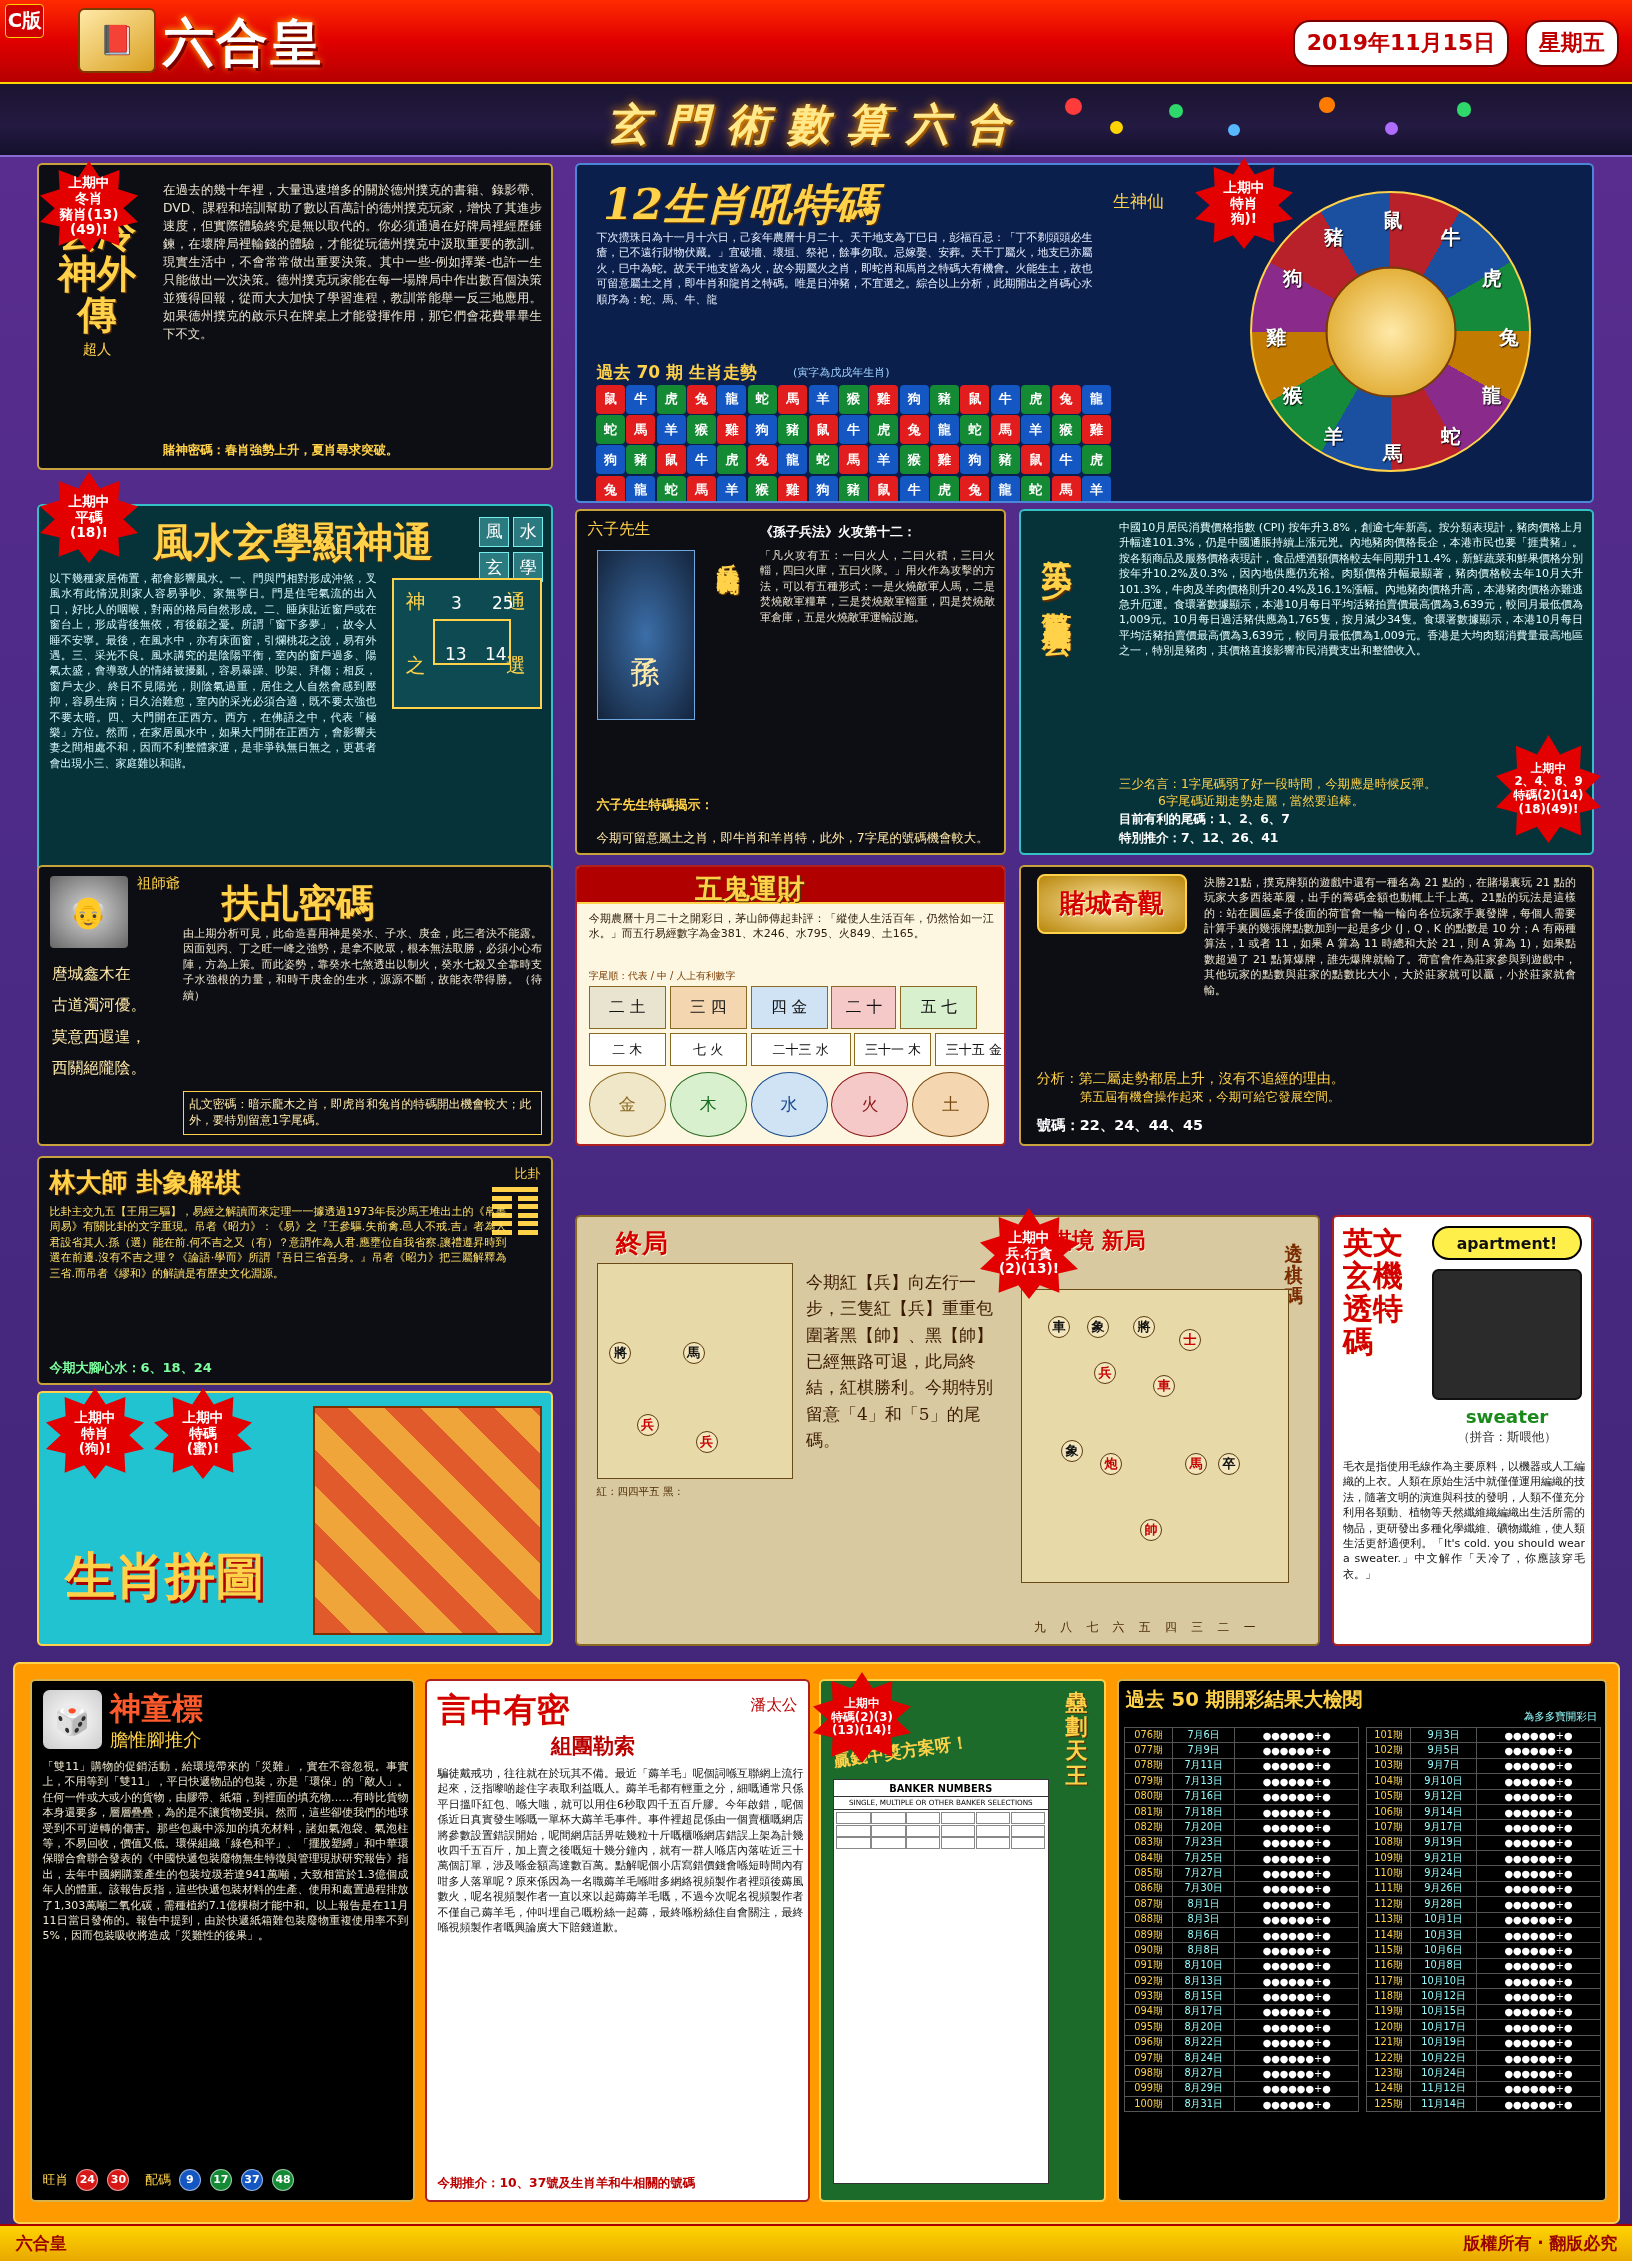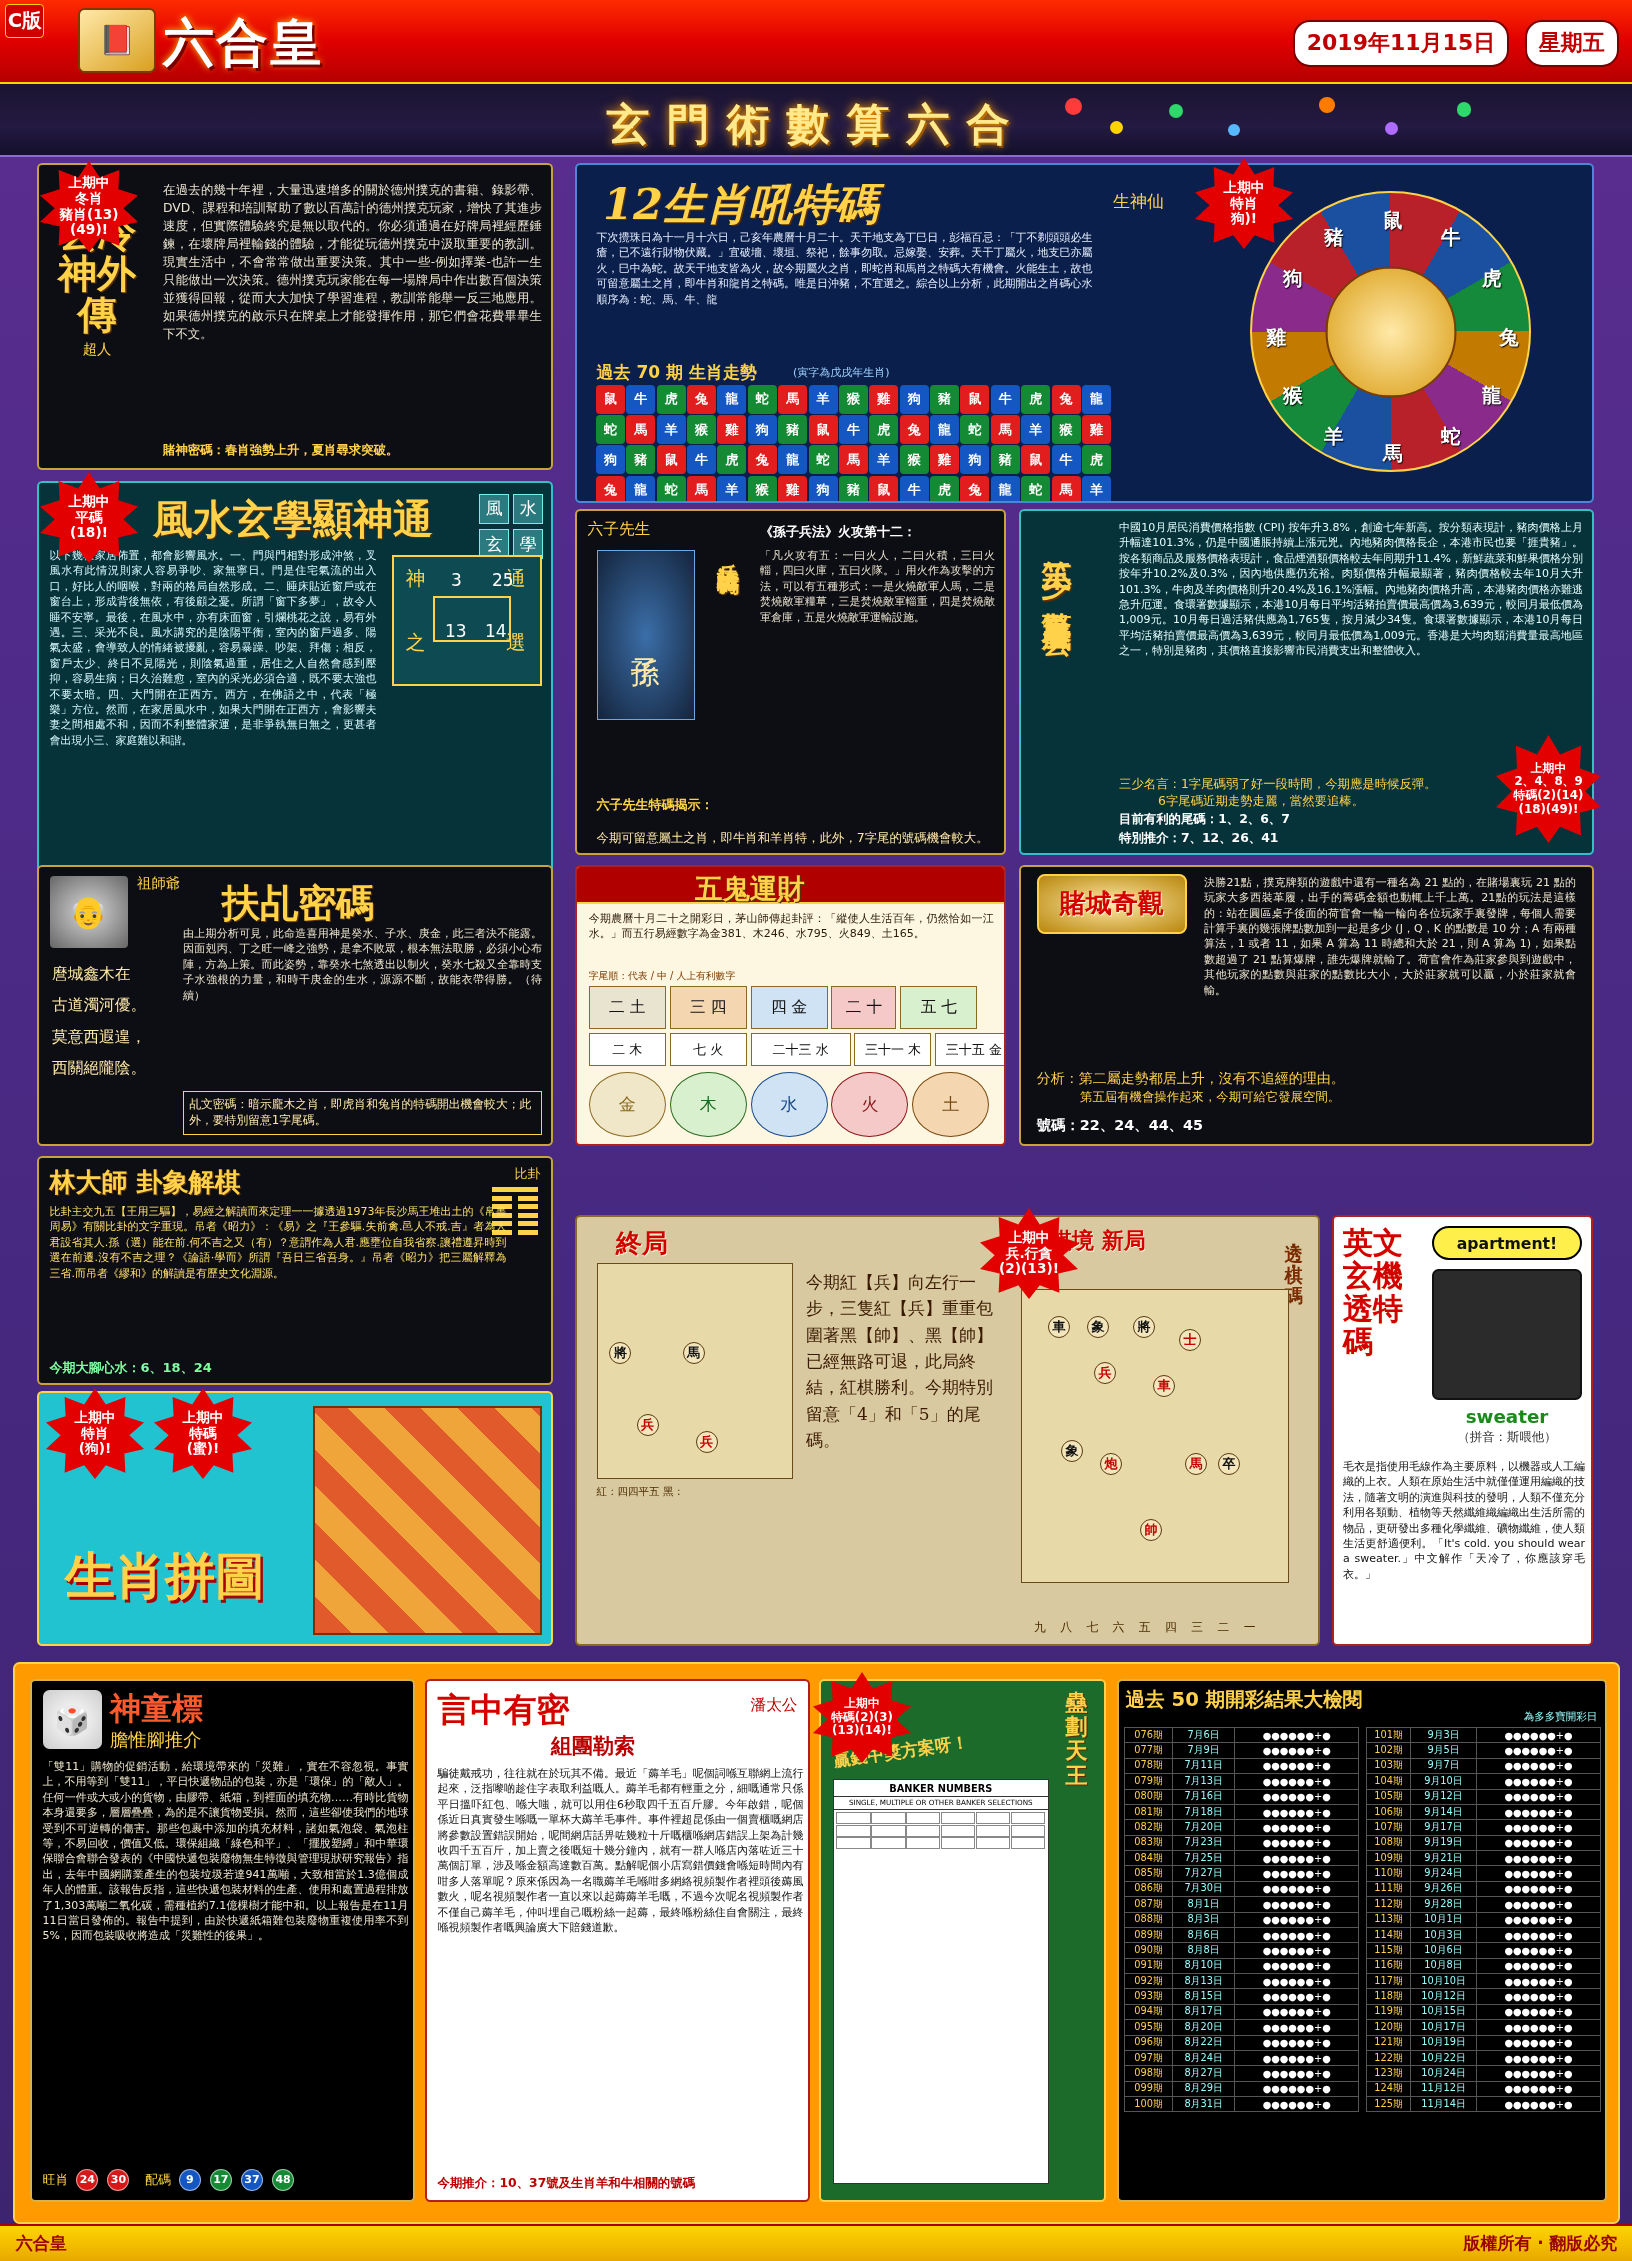--- a/index.html
+++ b/index.html
@@ -58,20 +58,21 @@
     position:absolute; right:14.4px; top:19.6px;
     background:#fff; color:#c00000; font-size:22px; font-weight:bold;
     padding:6.5px 11.8px; border:2px solid #7a0000; border-radius:17px;
   }
   
   .banner {
     position:absolute; left:0; top:84px; width:1633px; height:73px;
     background:linear-gradient(180deg,#1b1430 0%, #241a42 60%, #12102a 100%);
     border-bottom:2px solid #8b6bd0;
     overflow:hidden;
+    font-style:italic;
   }
   .banner-title {
     position:absolute; left:50%; top:11.8px; transform:translateX(-50%);
     font-family:"DejaVu Serif", serif;
     font-size:43px; font-weight:bold; color:#ffe98a;
     letter-spacing:17px;
     text-shadow:0 0 9.1px #ff9d00, 2px 2px 0 #7a3f00;
     white-space:nowrap;
   }
   .dot { position:absolute; border-radius:50%; }
@@ -208,21 +209,21 @@
     <div class="body-txt" style="position:absolute;left:124px;top:15.7px;width:379px;color:#e9e3cf;">在過去的幾十年裡，大量迅速增多的關於德州撲克的書籍、錄影帶、DVD、課程和培訓幫助了數以百萬計的德州撲克玩家，增快了其進步速度，但實際體驗終究是無以取代的。你必須通過在好牌局裡經歷錘鍊，在壞牌局裡輸錢的體驗，才能從玩德州撲克中汲取重要的教訓。現實生活中，不會常常做出重要決策。其中一些-例如擇業-也許一生只能做出一次決策。德州撲克玩家能在每一場牌局中作出數百個決策並獲得回報，從而大大加快了學習進程，教訓常能舉一反三地應用。如果德州撲克的啟示只在牌桌上才能發揮作用，那它們會花費畢畢生下不文。</div>
     <div style="position:absolute;left:124px;bottom:9.1px;width:379px;color:#ffd24a;font-size:12.4px;font-weight:bold;">賭神密碼：春肖強勢上升，夏肖尋求突破。</div>
   </div>
   <div class="burst" style="left:40px;top:161px;">
     <span>上期中</span>
     <span>冬肖</span>
     <span>豬肖(13)</span>
     <span>(49)!</span>
   </div>
 
-  <div class="panel p-teal" style="left:37px;top:481px;width:516px;height:445px;">
+  <div class="panel p-teal" style="left:37px;top:504px;width:516px;height:445px;">
     <div class="ttl-gold" style="position:absolute;left:114px;top:9.1px;font-size:40px;">風水玄學顯神通</div>
     <div style="position:absolute;right:7.8px;top:10.5px;display:flex;gap:3.9px;">
       <div style="width:30px;height:30px;background:#2b7a7f;border:1.3px solid #7ee;color:#fff;font-size:17px;display:flex;align-items:center;justify-content:center;">風</div>
       <div style="width:30px;height:30px;background:#2b7a7f;border:1.3px solid #7ee;color:#fff;font-size:17px;display:flex;align-items:center;justify-content:center;">水</div>
     </div>
     <div style="position:absolute;right:7.8px;top:46px;display:flex;gap:3.9px;">
       <div style="width:30px;height:30px;background:#2b7a7f;border:1.3px solid #7ee;color:#fff;font-size:17px;display:flex;align-items:center;justify-content:center;">玄</div>
       <div style="width:30px;height:30px;background:#2b7a7f;border:1.3px solid #7ee;color:#fff;font-size:17px;display:flex;align-items:center;justify-content:center;">學</div>
     </div>
     <div class="body-sm" style="position:absolute;left:10.5px;top:65px;width:327px;color:#d9fbff;">以下幾種家居佈置，都會影響風水。一、門與門相對形成沖煞，叉風水有此情況則家人容易爭吵、家無寧日。門是住宅氣流的出入口，好比人的咽喉，對兩的格局自然形成。二、睡床貼近窗戶或在窗台上，形成背後無依，有後顧之憂。所謂「窗下多夢」，故令人睡不安寧。最後，在風水中，亦有床面窗，引爛桃花之說，易有外遇。三、采光不良。風水講究的是陰陽平衡，室內的窗戶過多、陽氣太盛，會導致人的情緒被擾亂，容易暴躁、吵架、拜傷；相反，窗戶太少、終日不見陽光，則陰氣過重，居住之人自然會感到壓抑，容易生病；日久治難愈，室內的采光必須合適，既不要太強也不要太暗。四、大門開在正西方。西方，在佛語之中，代表「極樂」方位。然而，在家居風水中，如果大門開在正西方，會影響夫妻之間相處不和，因而不利整體家運，是非爭執無日無之，更甚者會出現小三、家庭難以和諧。</div>

